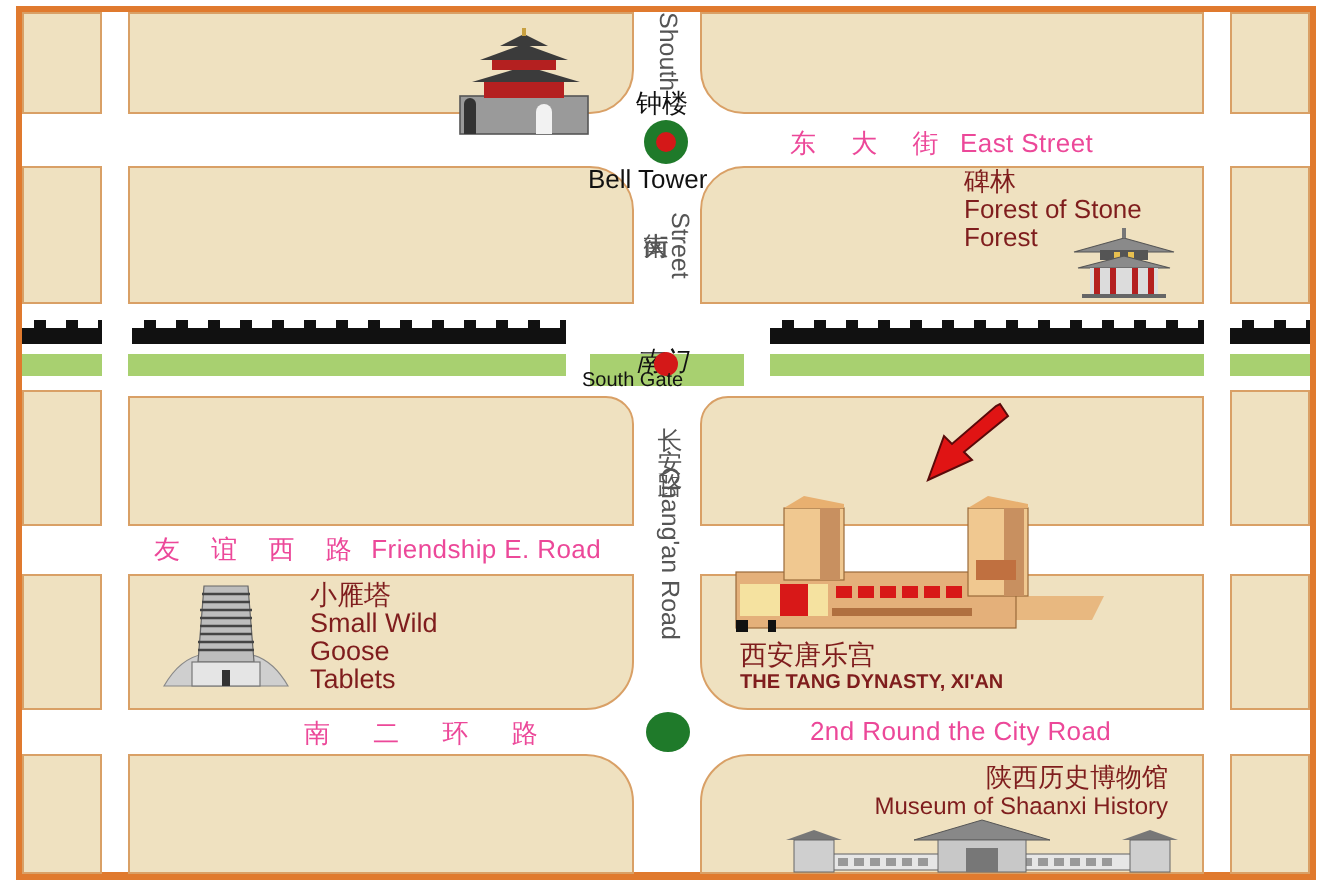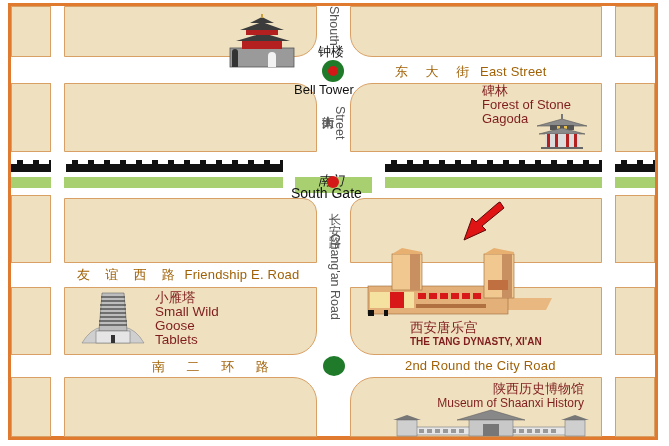--- a/index.html
+++ b/index.html
@@ -3,21 +3,21 @@
 <meta charset="utf-8">
 <style>
   html,body{margin:0;padding:0;background:#fff;}
   #map{position:relative;width:669px;height:446px;overflow:hidden;background:#fff;font-family:"Liberation Sans",sans-serif;}
   .frame{position:absolute;left:8px;top:3px;width:650px;height:437px;border:3px solid #e07a2e;border-bottom-width:4px;box-sizing:border-box;}
   .block{position:absolute;background:#efe1c0;border:1.5px solid #d9a066;box-sizing:border-box;}
   .wall{position:absolute;height:8px;background:#111;}
   .wall:before{content:"";position:absolute;left:0;right:0;top:-4px;height:4px;
     background:repeating-linear-gradient(90deg,transparent 0 6px,#111 6px 12px,transparent 12px 16px);}
   .green{position:absolute;height:11px;background:#a8d070;}
-  .road-label{position:absolute;color:#a16207;font-size:13px;white-space:nowrap;letter-spacing:0.2px;}
+  .road-label{position:absolute;color:#ec4899;font-size:13px;white-space:nowrap;letter-spacing:0.2px;}
   .vlabel{position:absolute;color:#555;font-size:12.5px;white-space:nowrap;writing-mode:vertical-rl;}
   .poi{position:absolute;color:#7f1d1d;font-size:13px;line-height:14px;white-space:nowrap;}
   .black-label{position:absolute;color:#111;font-size:13px;white-space:nowrap;}
   .dot{position:absolute;border-radius:50%;}
   svg{position:absolute;overflow:visible;}
 </style>
 </head>
 <body>
 
 <div id="map">
@@ -66,21 +66,21 @@
   <div class="vlabel" style="left:327px;top:6px;">Shouth</div>
   <div class="vlabel" style="left:319px;top:106px;">
     <span>南大街</span>
   </div>
   <div class="vlabel" style="left:333px;top:106px;">Street</div>
   <div class="vlabel" style="left:326px;top:203px;">
     <span style="letter-spacing:4px;">长 安 路</span>
     <span>Chang'an Road</span>
   </div>
   <div class="road-label" style="left:77px;top:266px;">
-    <span style="letter-spacing:6px;font-family:Liberation Serif, serif;">友 谊 西 路</span>
+    <span style="letter-spacing:6px;">友 谊 西 路</span>
     <span>Friendship E. Road</span>
   </div>
   <div class="road-label" style="left:152px;top:358px;letter-spacing:9px;">南 二 环 路</div>
   <div class="road-label" style="left:405px;top:358px;">2nd Round the City Road</div>
 
   <svg style="left:228px;top:14px;" width="70" height="54" viewBox="0 0 70 54">
     <rect x="2" y="34" width="64" height="19" fill="#9a9a9a" stroke="#555" stroke-width="0.8"></rect>
     <path d="M4 38 a3 3 0 0 1 6 0 v15 h-6z" fill="#333"></path>
     <path d="M40 42 a4 4 0 0 1 8 0 v11 h-8z" fill="#f2f2f2"></path>
     <rect x="14" y="26" width="40" height="9" fill="#b42020"></rect>
@@ -91,40 +91,40 @@
     <rect x="33" y="0" width="2" height="4" fill="#c8a040"></rect>
   </svg>
   <div class="black-label" style="left:318px;top:43px;">钟楼</div>
   <div class="dot" style="left:322px;top:60px;width:22px;height:22px;background:#1f7a2a;"></div>
   <div class="dot" style="left:328px;top:66px;width:10px;height:10px;background:#d41818;"></div>
   <div class="black-label" style="left:294px;top:82px;">Bell Tower</div>
 
   <div class="poi" style="left:482px;top:84px;">
     <div>碑林</div>
     <div>Forest of Stone</div>
-    <div>Gagoda</div>
+    <div>Forest</div>
   </div>
   <svg style="left:535px;top:112px;" width="54" height="38" viewBox="0 0 54 38">
     <path d="M2 14 L27 7 L52 14 Z" fill="#8a8a8a" stroke="#555" stroke-width="0.6"></path>
     <rect x="15" y="13" width="24" height="5" fill="#555"></rect>
     <rect x="22" y="14" width="3" height="3" fill="#e8c050"></rect>
     <rect x="29" y="14" width="3" height="3" fill="#e8c050"></rect>
     <path d="M4 22 L27 16 L50 22 Z" fill="#8a8a8a" stroke="#555" stroke-width="0.6"></path>
     <rect x="10" y="22" width="34" height="13" fill="#dcdcdc"></rect>
     <rect x="12" y="22" width="3" height="13" fill="#b42020"></rect>
     <rect x="20" y="22" width="3" height="13" fill="#b42020"></rect>
     <rect x="31" y="22" width="3" height="13" fill="#b42020"></rect>
     <rect x="39" y="22" width="3" height="13" fill="#b42020"></rect>
     <rect x="6" y="35" width="42" height="2" fill="#666"></rect>
     <rect x="26" y="2" width="2" height="5" fill="#777"></rect>
   </svg>
 
   <div class="black-label" style="left:318px;top:172px;font-style:italic;">南门</div>
   <div class="dot" style="left:327px;top:176px;width:12px;height:12px;background:#d41818;"></div>
-  <div class="black-label" style="left:291px;top:185px;font-size:14px;">South Gate</div>
+  <div class="black-label" style="left:291px;top:185px;font-size:10px;">South Gate</div>
 
   <svg style="left:80px;top:289px;" width="66" height="56" viewBox="0 0 66 56">
     <path d="M2 54 Q10 40 22 38 L44 38 Q56 40 64 54 Z" fill="#cfcfcf" stroke="#888" stroke-width="0.6"></path>
     <path d="M22 4 L44 4 L47 42 L19 42 Z" fill="#bdbdbd" stroke="#666" stroke-width="0.6"></path>
     <g stroke="#444" stroke-width="1.3">
       <line x1="21" y1="8" x2="45" y2="8"></line>
         <line x1="21" y1="12" x2="45" y2="12"></line>
       <line x1="20" y1="16" x2="46" y2="16"></line>
         <line x1="20" y1="20" x2="46" y2="20"></line>
       <line x1="20" y1="24" x2="46" y2="24"></line>
@@ -163,21 +163,21 @@
     <rect x="0" y="58" width="6" height="6" fill="#111"></rect>
     <rect x="16" y="58" width="4" height="6" fill="#111"></rect>
     <rect x="24" y="2" width="30" height="36" fill="#f0c890" stroke="#9a6a3a" stroke-width="0.6"></rect>
     <rect x="42" y="2" width="10" height="36" fill="#c89060"></rect>
     <path d="M24 2 L34 -4 L54 0 L54 2 Z" fill="#e8b070"></path>
     <rect x="116" y="2" width="30" height="44" fill="#f0c890" stroke="#9a6a3a" stroke-width="0.6"></rect>
     <rect x="134" y="2" width="10" height="44" fill="#c89060"></rect>
     <path d="M116 2 L126 -4 L146 0 L146 2 Z" fill="#e8b070"></path>
     <rect x="120" y="28" width="20" height="10" fill="#c07040"></rect>
   </svg>
-  <div class="poi" style="left:370px;top:321px;margin-left:40px;">
+  <div class="poi" style="left:370px;top:321px;">
     <div style="font-size:13.5px;">西安唐乐宫</div>
     <div style="font-size:10px;font-weight:bold;">THE TANG DYNASTY, XI'AN</div>
   </div>
 
   <div class="dot" style="left:323px;top:356px;width:22px;height:20px;background:#1f7a2a;"></div>
 
   <div class="poi" style="left:394px;top:382px;text-align:right;width:190px;">
     <div>陕西历史博物馆</div>
     <div style="font-size:12px;">Museum of Shaanxi History</div>
   </div>

